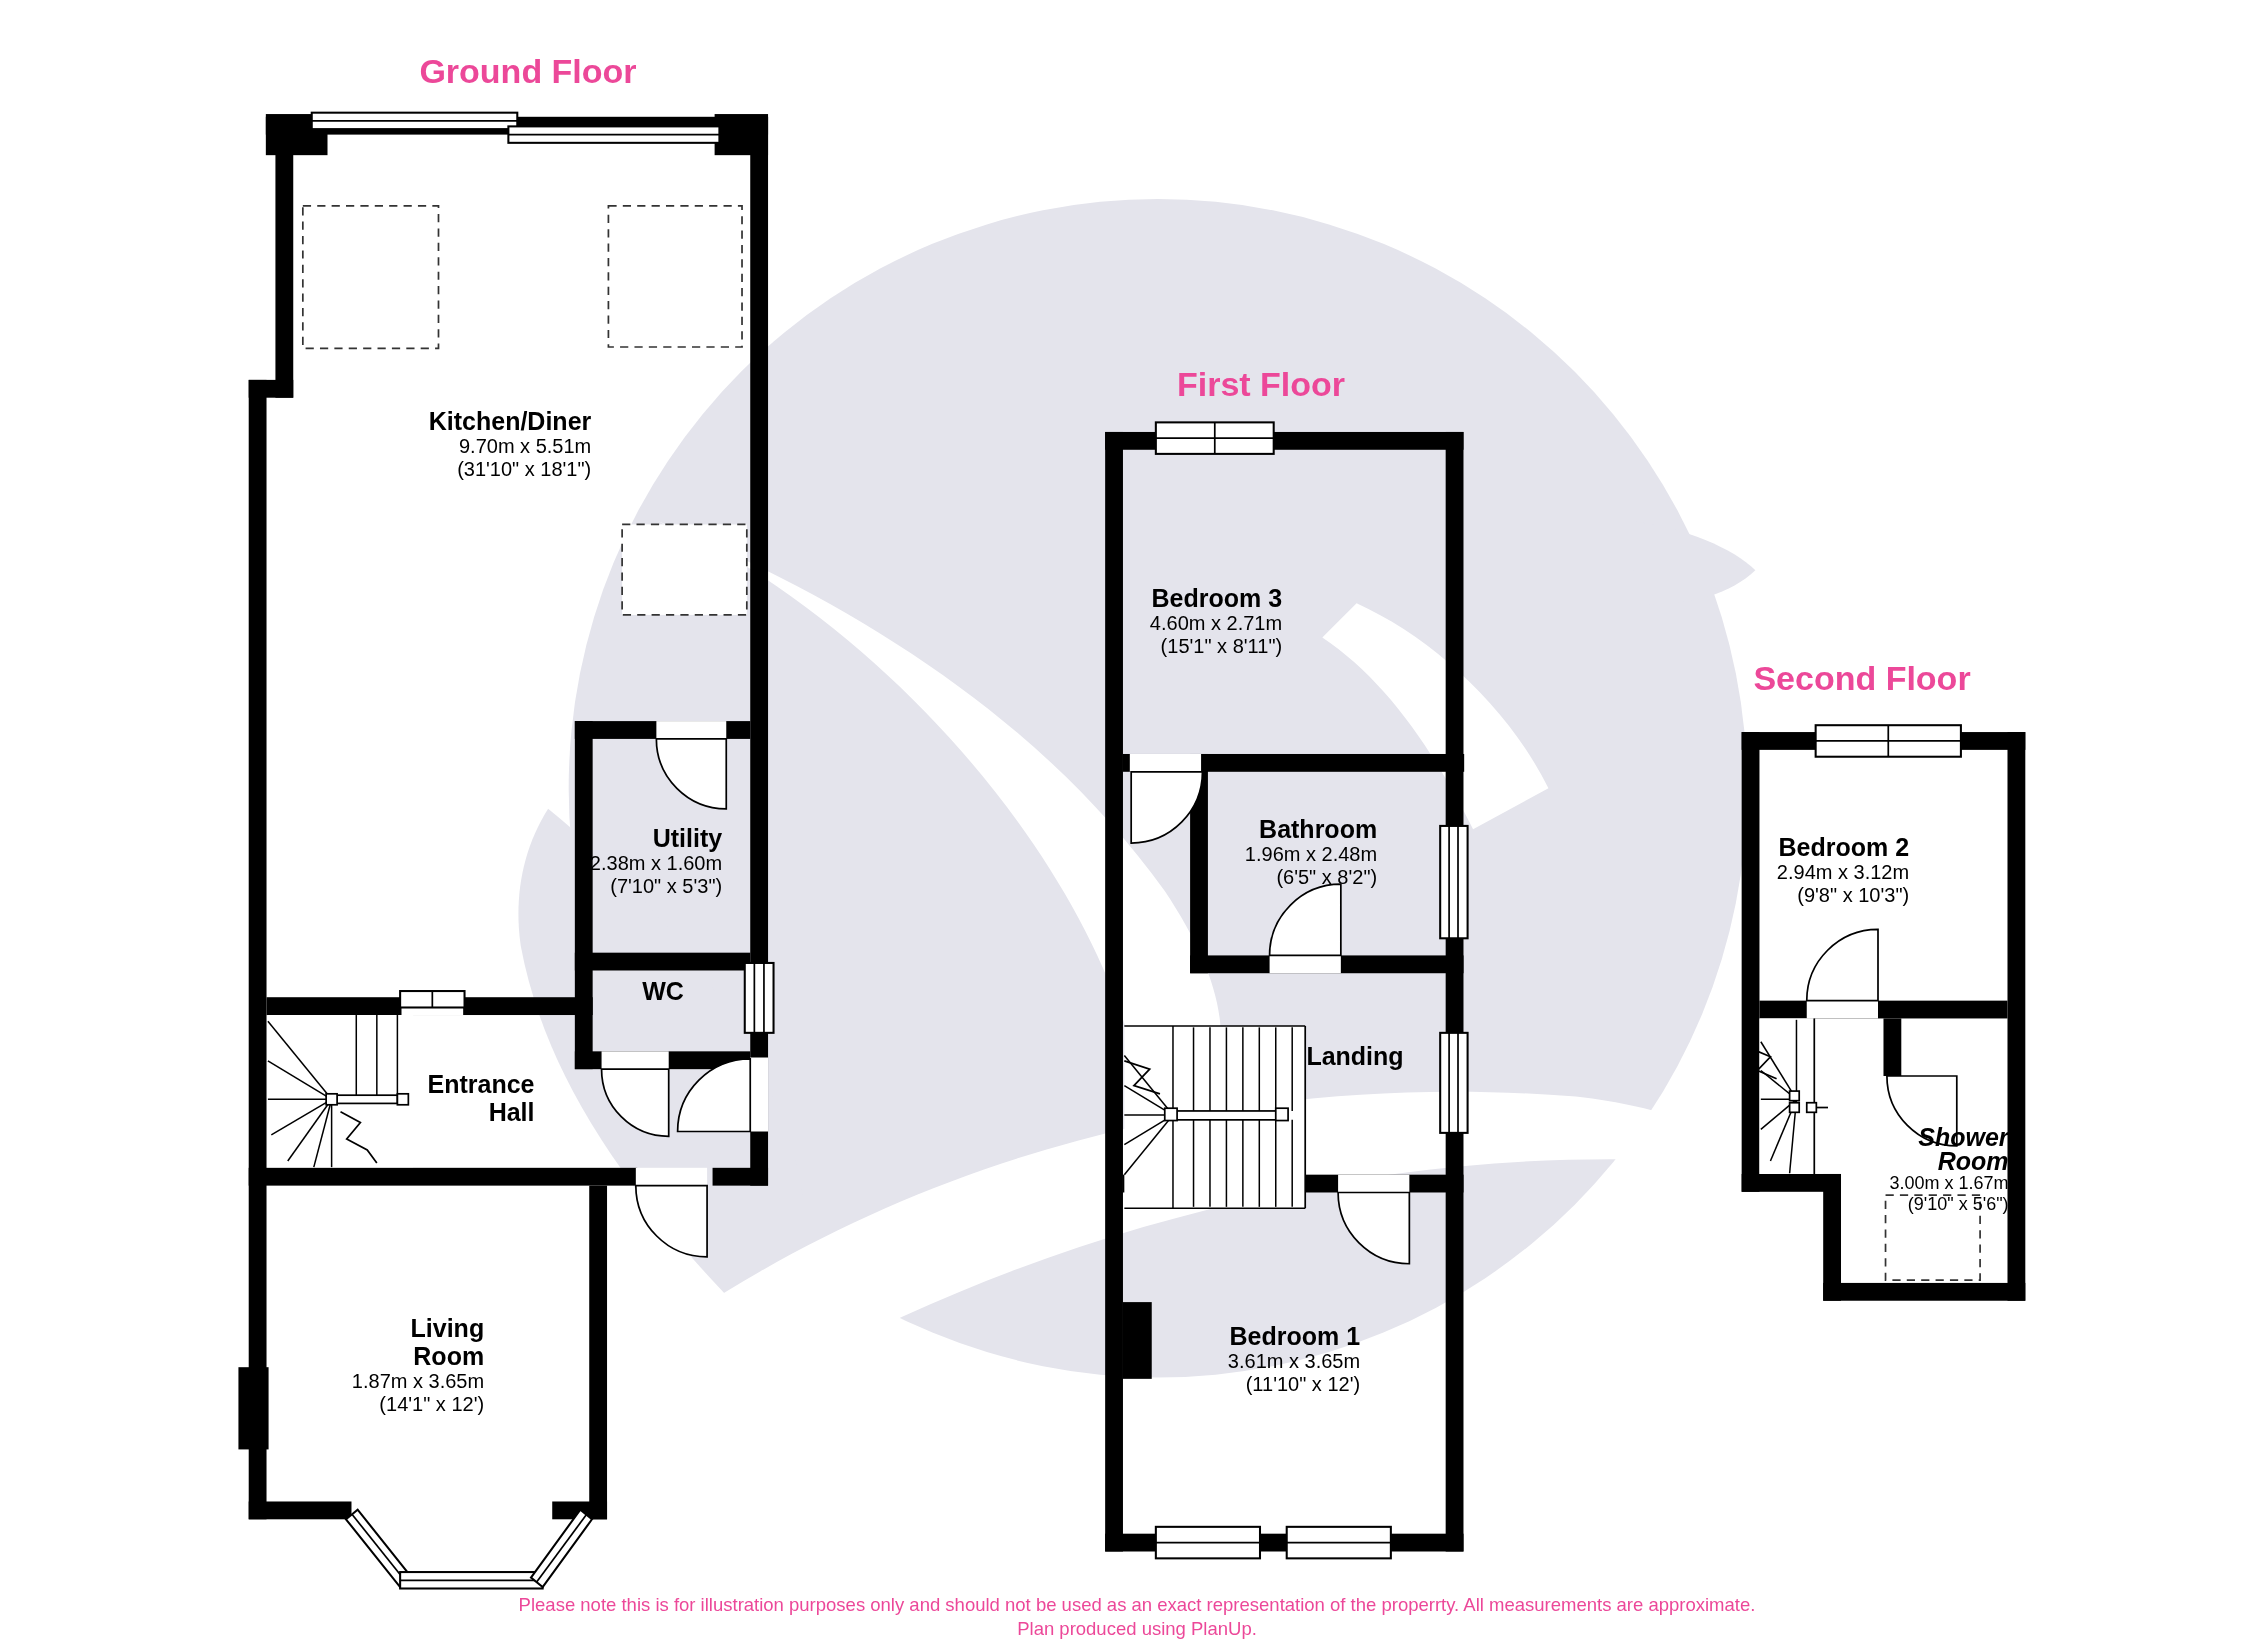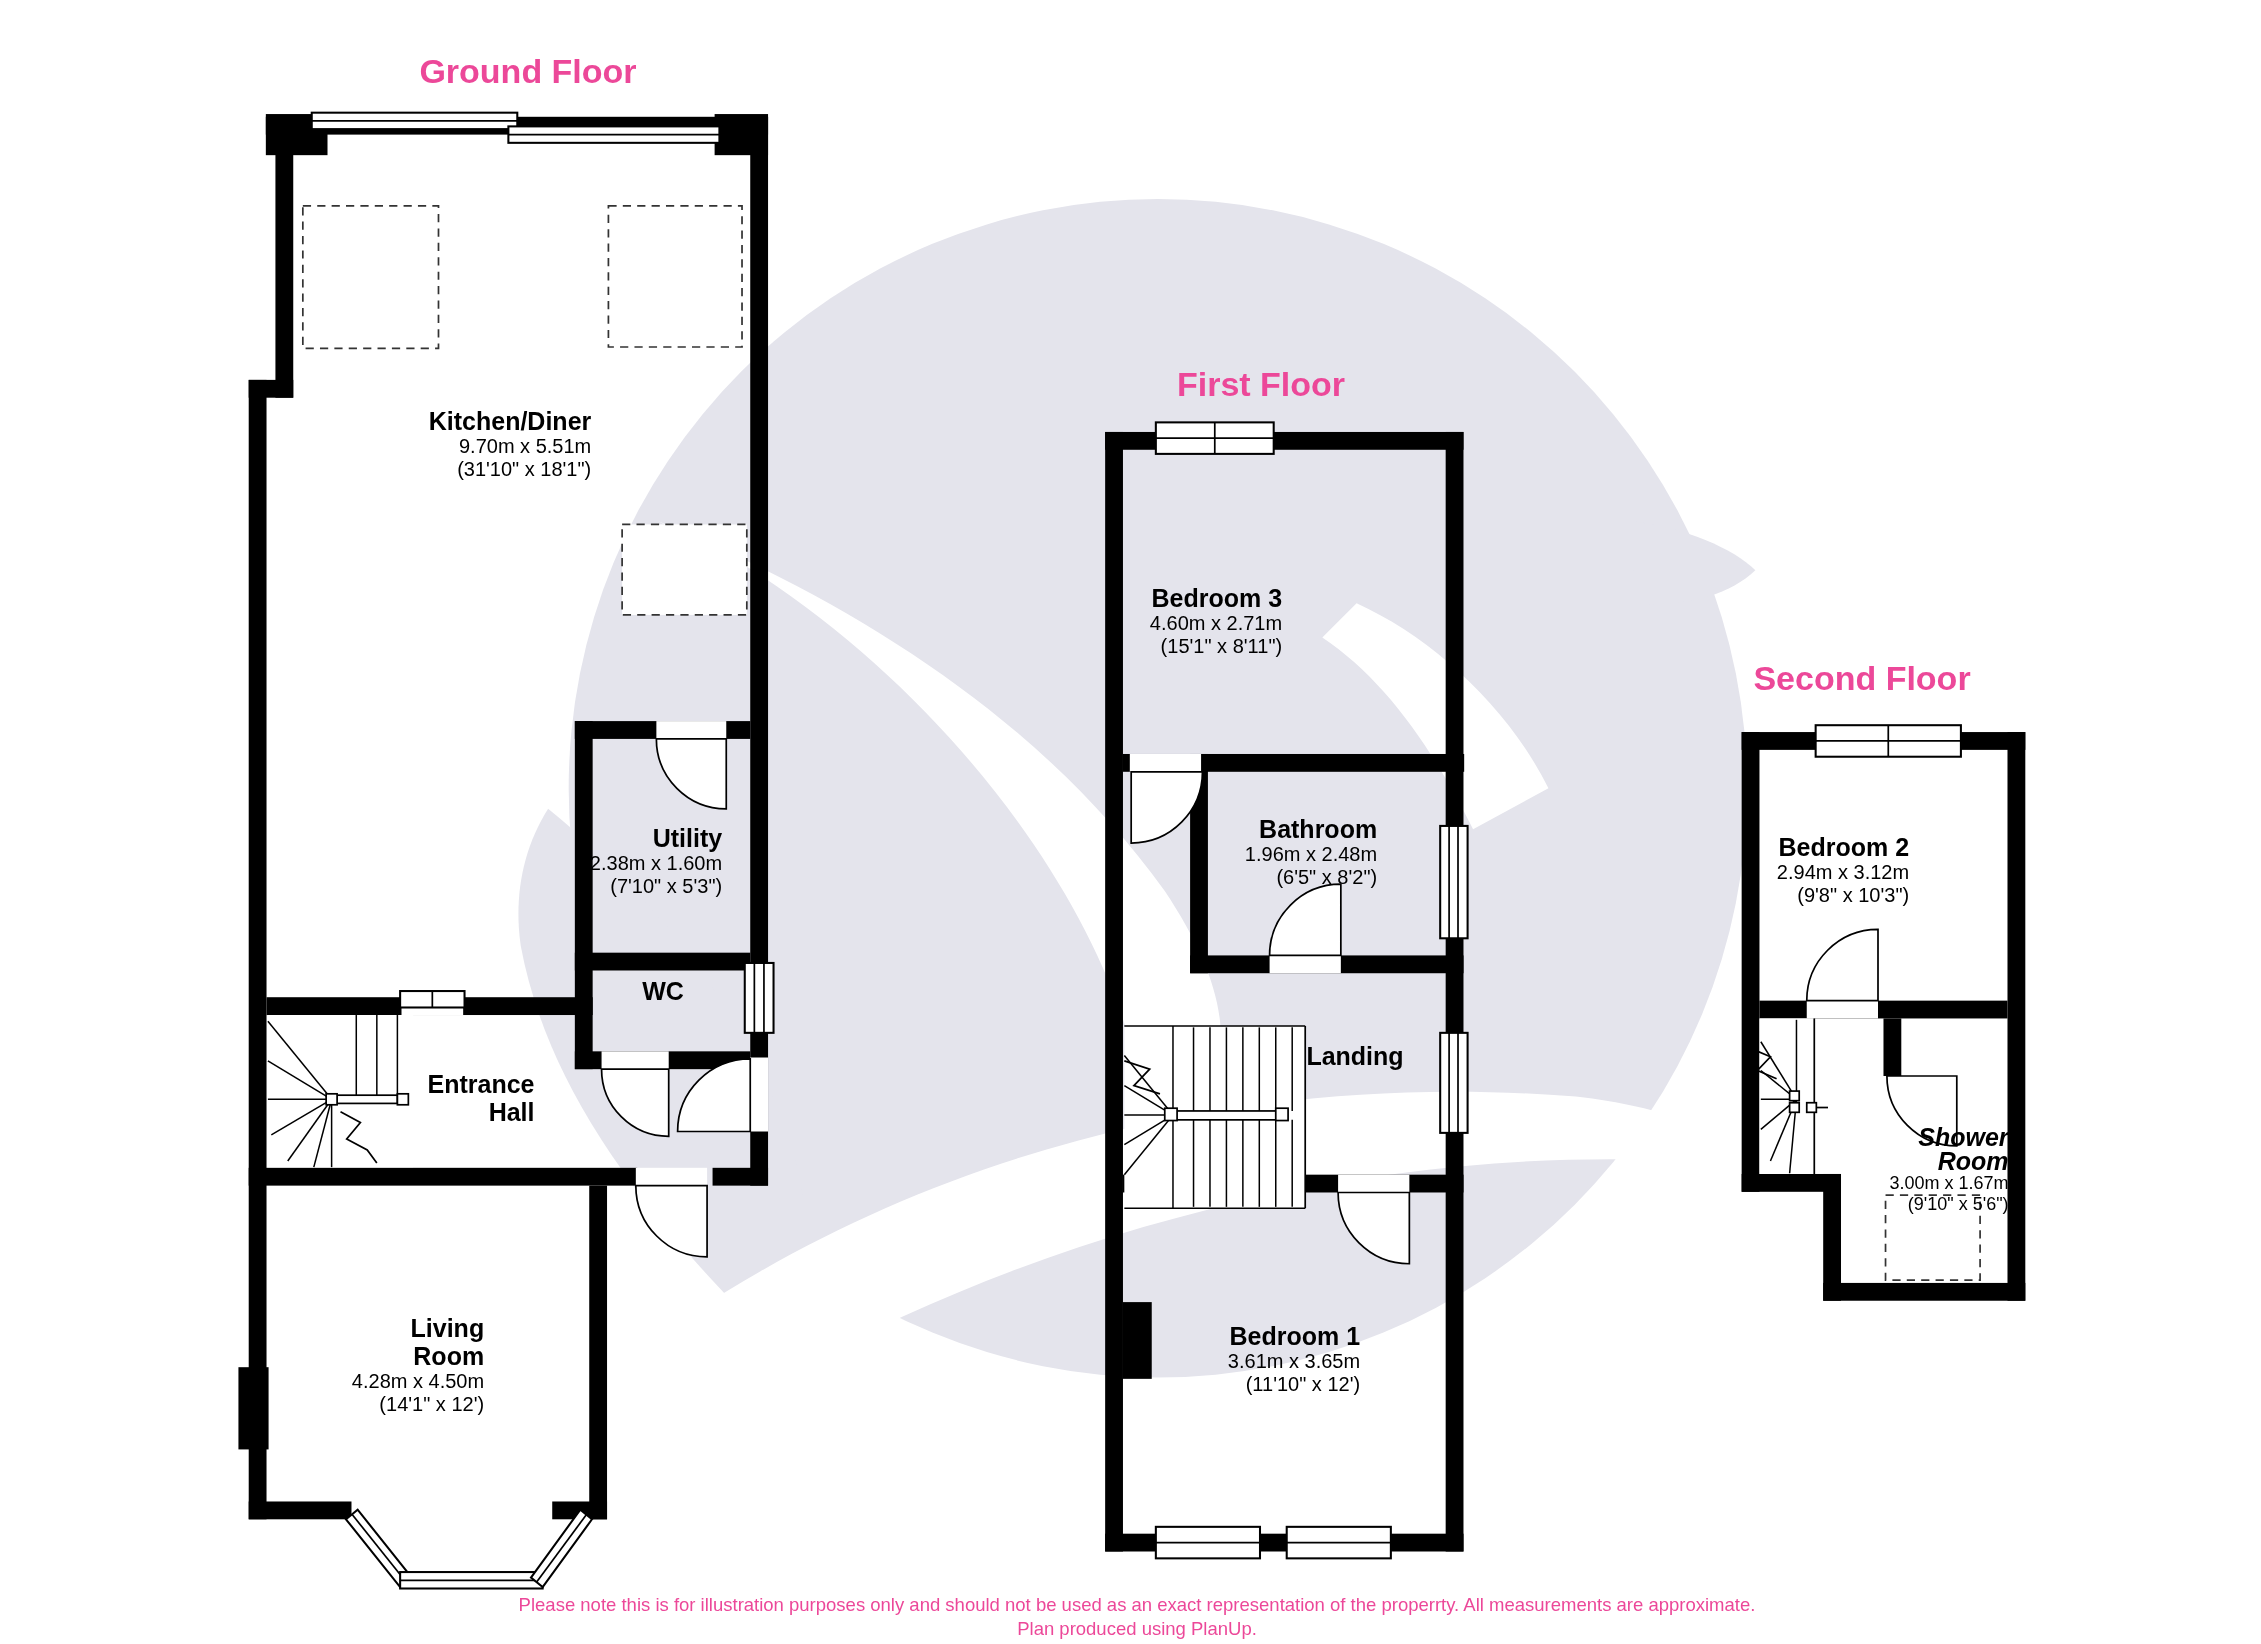--- a/index.html
+++ b/index.html
@@ -259,21 +259,21 @@
 </div>
 
 <div class="lbl" style="left:481px;top:1070px">
   <div class="rname">Entrance</div>
   <div class="rname">Hall</div>
 </div>
 
 <div class="lbl" style="left:418px;top:1314px">
   <div class="rname">Living</div>
   <div class="rname">Room</div>
-  <div class="rdim">4.28m x 4.50m</div>
+  <div class="rdim">1.87m x 3.65m</div>
   <div class="rdim">(14'1" x 12')</div>
 </div>
 
 <div class="lbl" style="left:1216px;top:584px">
   <div class="rname">Bedroom 3</div>
   <div class="rdim">4.60m x 2.71m</div>
   <div class="rdim">(15'1" x 8'11")</div>
 </div>
 
 <div class="lbl" style="left:1311px;top:815px">

